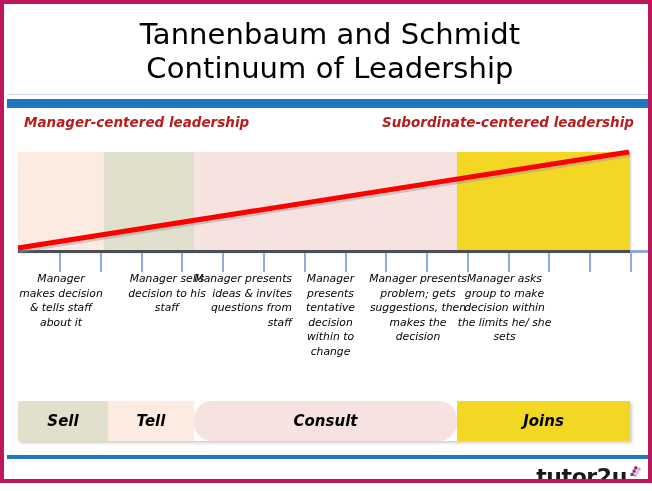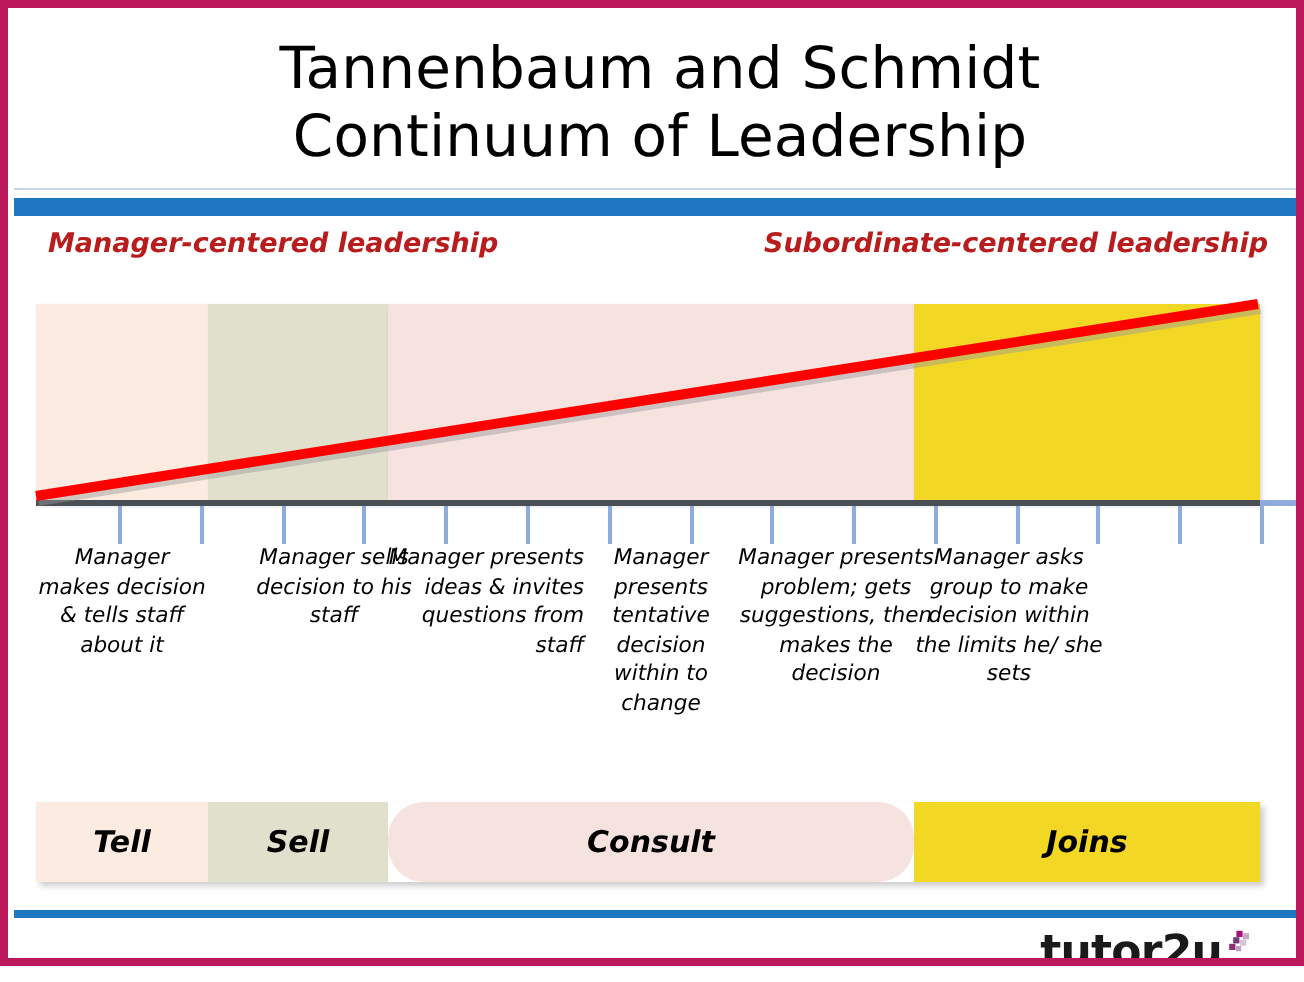--- a/index.html
+++ b/index.html
@@ -151,21 +151,21 @@
 
   
   #footer {
     position: absolute;
     left: 3px; top: 455px;
     width: 646px; height: 33px;
     background: #ffffff;
   }
   #logo {
     position: absolute;
-    right: 28px; top: 5px;
+    right: 12px; top: 5px;
     display: flex;
     align-items: flex-start;
   }
   #logo-text {
     font-size: 22px;
     font-weight: 600;
     color: #1a1a1a;
     letter-spacing: -0.4px;
     font-family: "DejaVu Sans", sans-serif;
   }
@@ -226,22 +226,22 @@
   <div id="descriptors">
       <div class="descriptor" style="left: 14px; width: 86px;">Manager makes decision &amp; tells staff about it</div>
       <div class="descriptor" style="left: 118px; width: 90px;">Manager sells decision to his staff</div>
       <div class="descriptor" style="left: 190px; width: 98px; text-align: right;">Manager presents ideas &amp; invites questions from staff</div>
       <div class="descriptor" style="left: 288px; width: 77px;">Manager presents tentative decision within to change</div>
       <div class="descriptor" style="left: 365px; width: 98px;">Manager presents problem; gets suggestions, then makes the decision</div>
       <div class="descriptor" style="left: 453px; width: 95px; text-align: center;">Manager asks group to make decision within the limits he/ she sets</div>
     </div>
 
   <div id="style-bar">
+      <div class="style-cell" style="flex: 90 0 0px; background: rgb(224, 224, 204);">Sell</div>
       <div class="style-cell" style="flex: 86 0 0px; background: rgb(252, 235, 224);">Tell</div>
-      <div class="style-cell" style="flex: 90 0 0px; background: rgb(224, 224, 204);">Sell</div>
       <div class="style-cell" style="flex: 263 0 0px; background: rgb(246, 227, 224); border-radius: 18px;">Consult</div>
       <div class="style-cell" style="flex: 173 0 0px; background: rgb(243, 215, 37);">Joins</div>
     </div>
 
   <div id="blue-bar-bottom"></div>
 
   <div id="footer">
     <div id="logo">
       <span id="logo-text">tutor2u</span>
       <span id="logo-mark">

